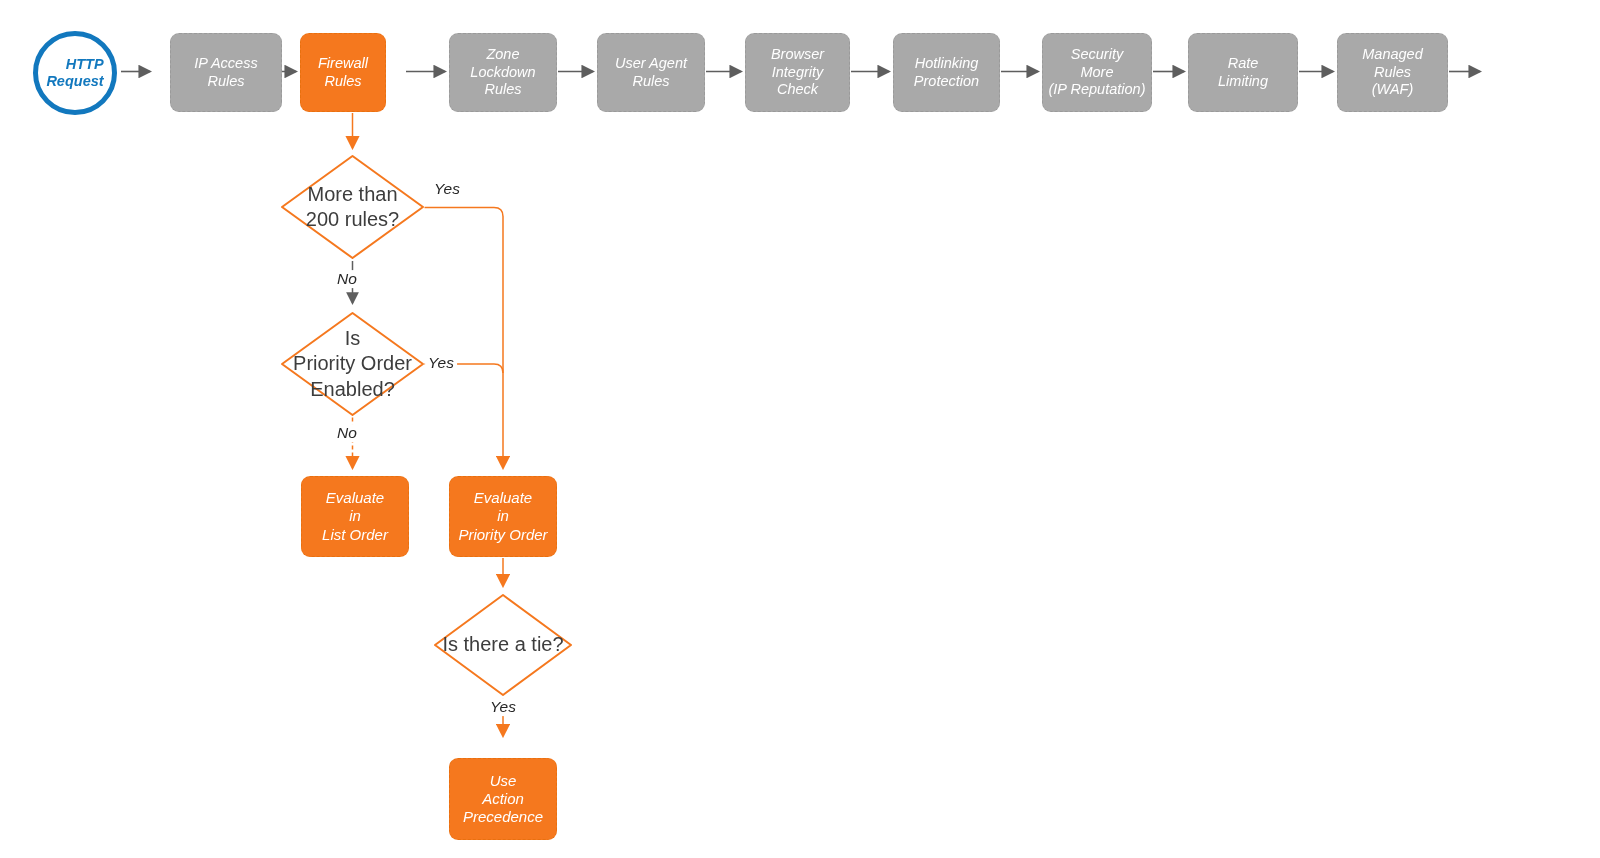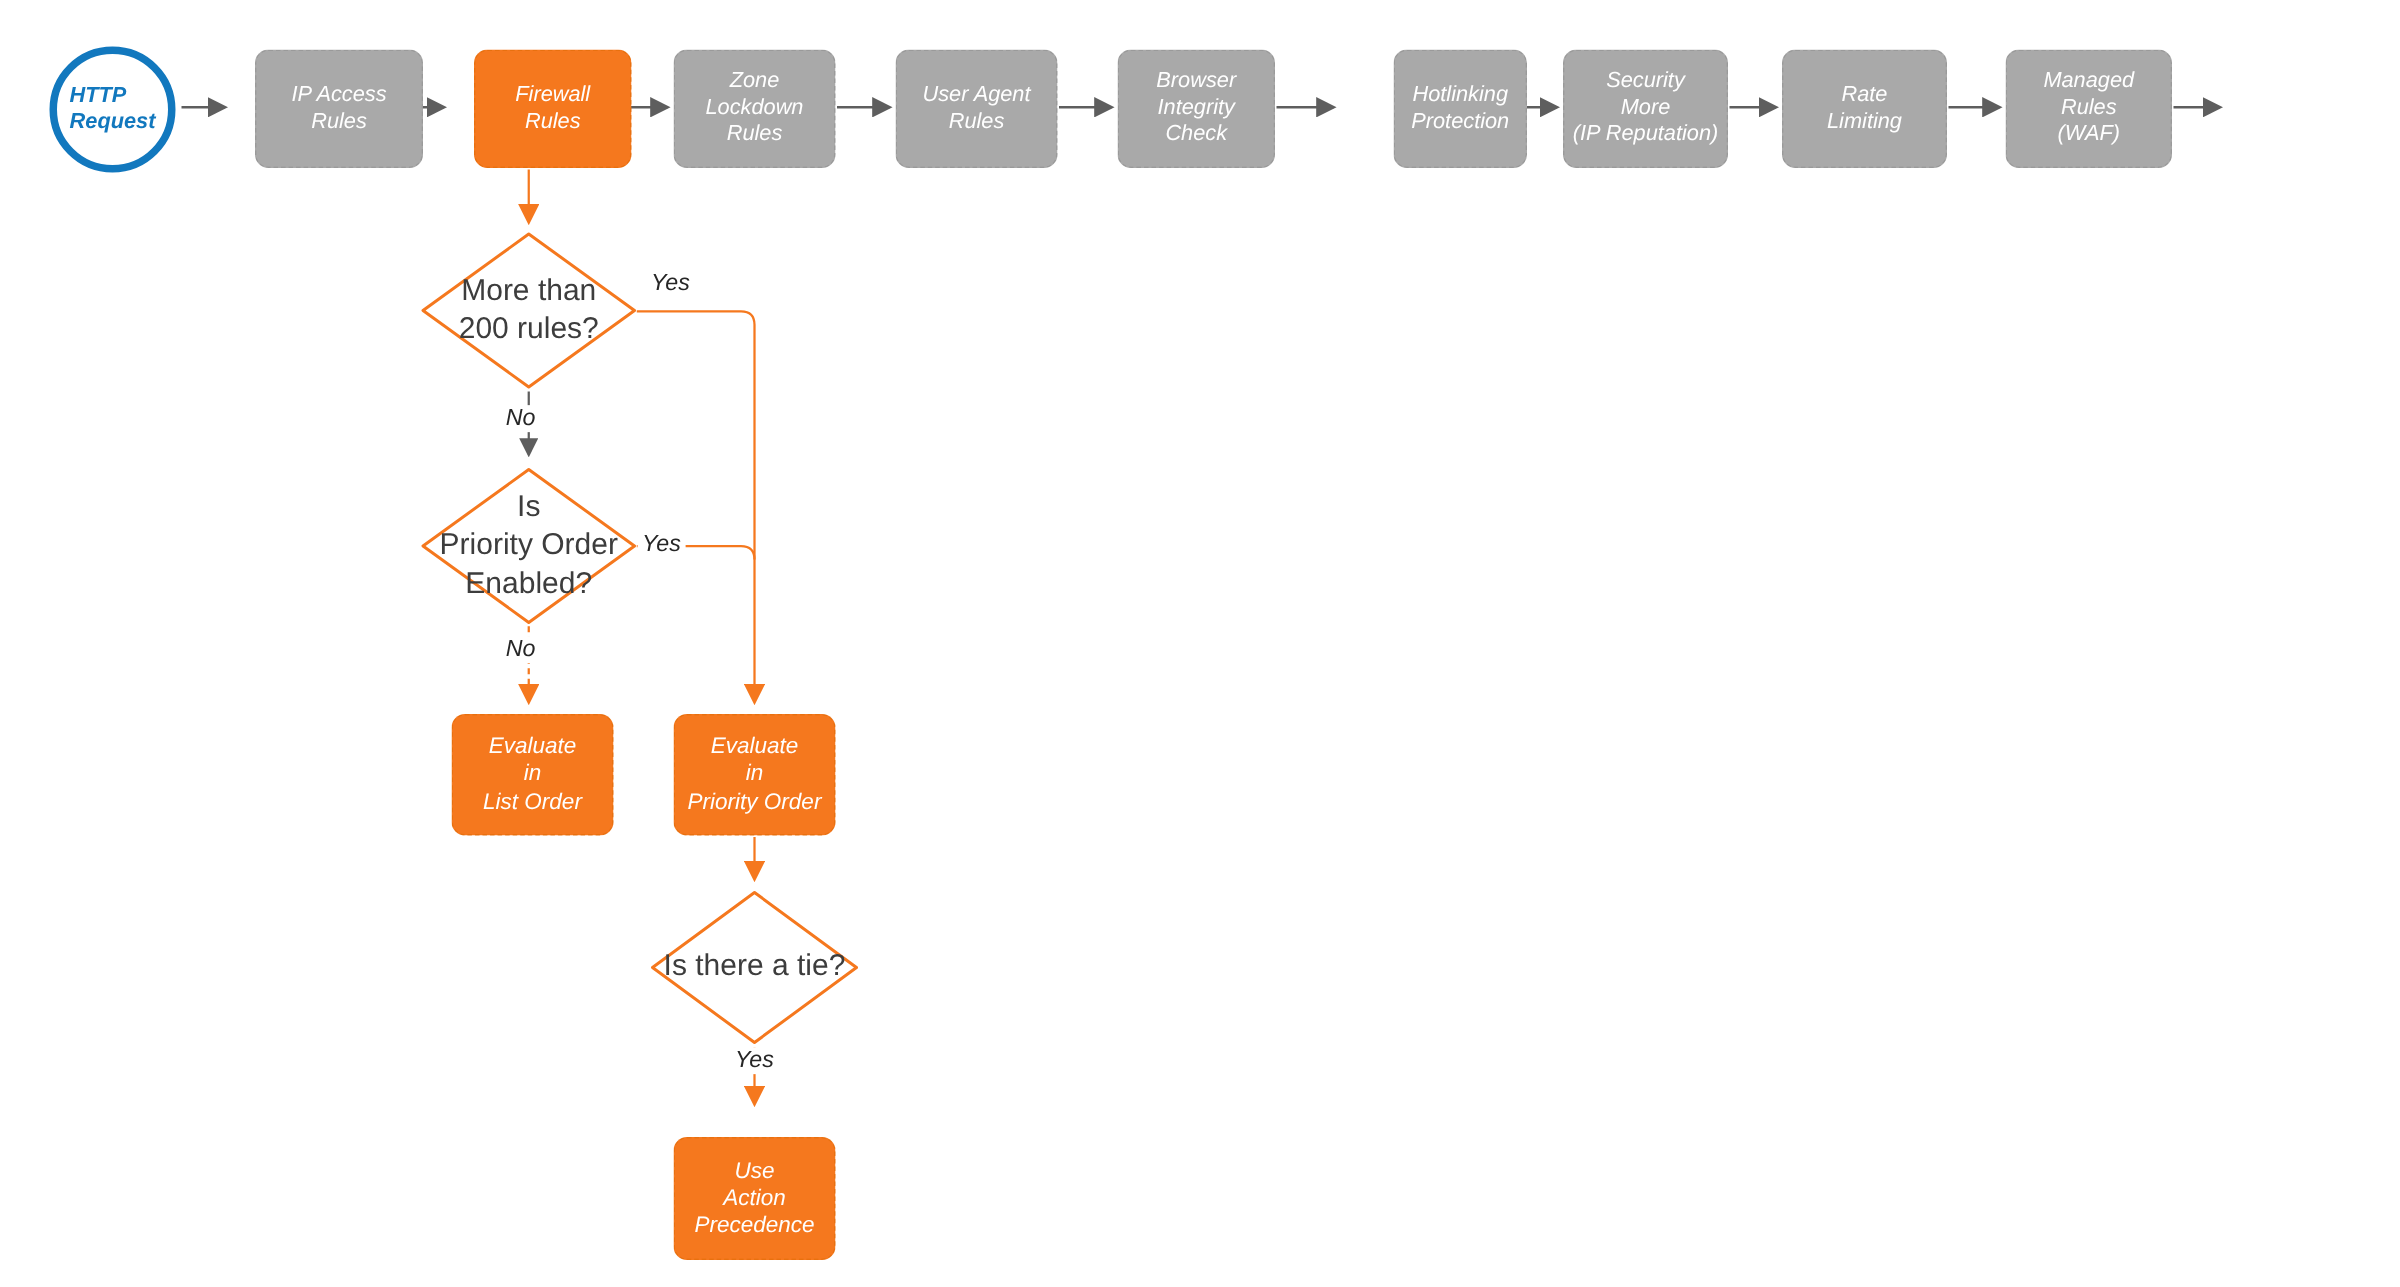--- a/index.html
+++ b/index.html
@@ -28,21 +28,21 @@
   .action{
     position:absolute;border-radius:9px;
     display:flex;align-items:center;justify-content:center;text-align:center;
     color:#ffffff;font-style:italic;font-size:15px;line-height:1.22;
     box-sizing:border-box;
   }
 
   
   .circle{
     position:absolute;border-radius:50%;
-    display:flex;align-items:center;justify-content:center;text-align:left;
+    display:flex;align-items:center;justify-content:center;text-align:right;
     font-weight:bold;font-style:italic;font-size:14.5px;line-height:1.2;
     box-sizing:border-box;
   }
   .circle.start{left:33px;top:31px;width:84px;height:84px;background:#ffffff;border:5px solid #1278BE;color:#1278BE;}
   .circle.end{left:1484px;top:34px;width:76px;height:76px;background:#1278BE;color:#ffffff;}
 
   
   .decision{position:absolute;}
   .decision svg{position:absolute;left:0;top:0;width:100%;height:100%;}
   .decision polygon{fill:#ffffff;stroke:#F5781E;stroke-width:2;stroke-linejoin:round;}
@@ -107,39 +107,39 @@
 
   <div class="circle start">
     <span class="lbl">HTTP
 Request</span>
   </div>
 
   <div class="stage" style="left:170px;width:112px">
     <span class="lbl">IP Access
 Rules</span>
   </div>
-  <div class="stage orange" style="left:316px;width:105px">
+  <div class="stage orange" style="left:300px;width:86px">
     <span class="lbl">Firewall
 Rules</span>
   </div>
   <div class="stage" style="left:449px;width:108px">
     <span class="lbl">Zone
 Lockdown
 Rules</span>
   </div>
   <div class="stage" style="left:597px;width:108px">
     <span class="lbl">User Agent
 Rules</span>
   </div>
   <div class="stage" style="left:745px;width:105px">
     <span class="lbl">Browser
 Integrity
 Check</span>
   </div>
-  <div class="stage" style="left:929px;width:89px">
+  <div class="stage" style="left:893px;width:107px">
     <span class="lbl">Hotlinking
 Protection</span>
   </div>
   <div class="stage" style="left:1042px;width:110px">
     <span class="lbl">Security
 More
 (IP Reputation)</span>
   </div>
   <div class="stage" style="left:1188px;width:110px">
     <span class="lbl">Rate

